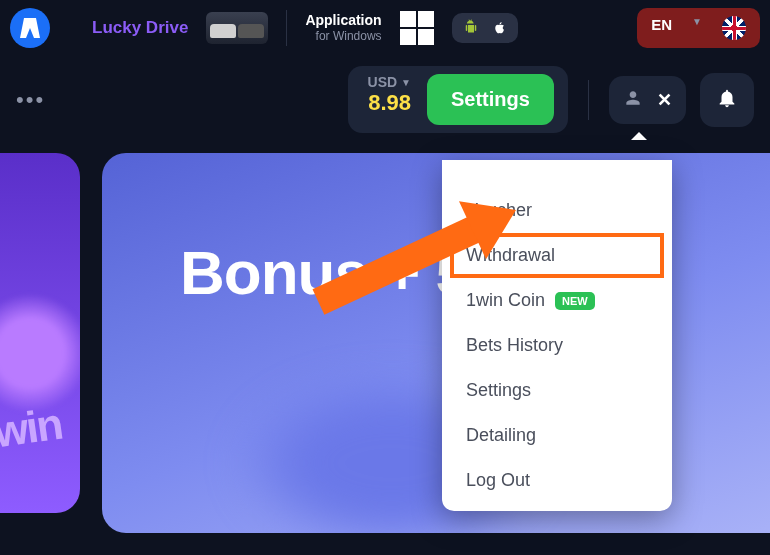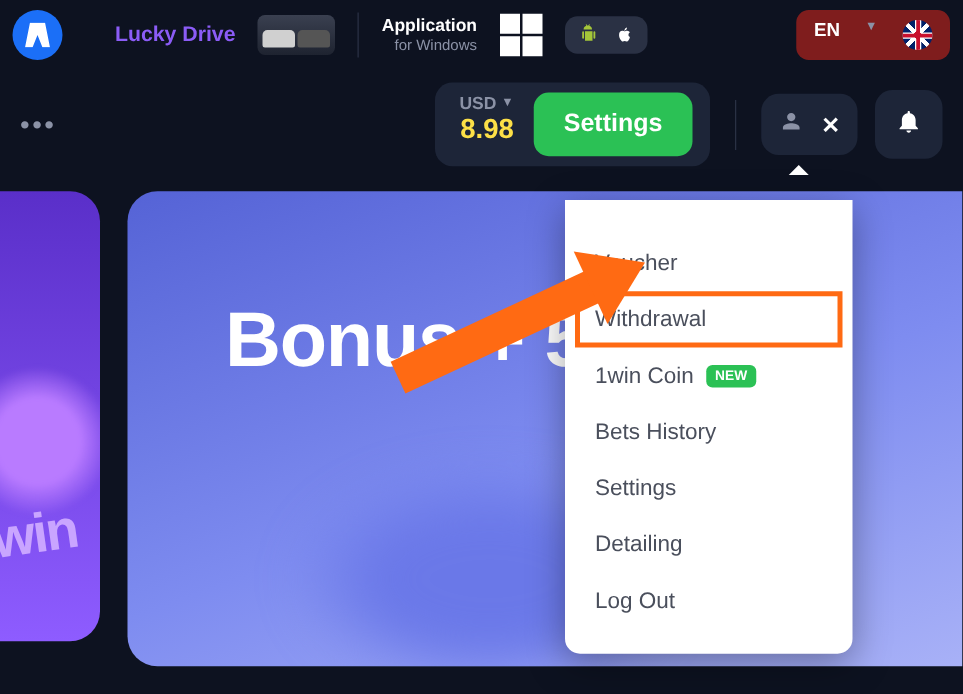--- a/index.html
+++ b/index.html
@@ -51,21 +51,21 @@
 .bell-box { background:#1d2538; border-radius:14px; padding:14px 16px; cursor:pointer; }
 
 .content { display:flex; gap:22px; padding:0 0 0 0; height:380px; position:relative; }
 .card-left { width:80px; height:360px; background:linear-gradient(180deg,#5a2fc9,#8e5cff); border-radius:0 24px 24px 0; position:relative; overflow:hidden; }
 .card-left::before { content:''; position:absolute; left:-30px; top:140px; width:120px; height:120px; border-radius:50%; background:radial-gradient(circle,#b97bff 0 40%,transparent 70%); filter:blur(2px);}
 .letters { position:absolute; bottom:60px; left:-6px; color:#c9a5ff; font-size:44px; font-weight:900; transform:rotate(-8deg); letter-spacing:-2px;}
 .card-main { flex:1; background:linear-gradient(160deg,#5563d6 0%,#7e8cf0 55%,#a8b1f7 100%); border-radius:24px 0 0 24px; position:relative; overflow:hidden; }
 .bonus-txt { position:absolute; top:84px; left:78px; color:#fff; font-weight:900; font-size:62px; letter-spacing:-1px; }
 .gift-blur { position:absolute; top:220px; left:130px; width:320px; height:180px; background:radial-gradient(ellipse,#6a78e8 0 40%,transparent 70%); filter:blur(18px); }
 
-.dropdown { position:absolute; top:160px; right:88px; width:230px; background:#fff; border-radius:0 0 12px 12px; padding:28px 0 20px; box-shadow:0 8px 30px rgba(0,0,0,.35); z-index:20; }
+.dropdown { position:absolute; top:160px; right:98px; width:230px; background:#fff; border-radius:0 0 12px 12px; padding:28px 0 8px; box-shadow:0 8px 30px rgba(0,0,0,.35); z-index:20; }
 .dd-item { padding:12px 24px; color:#4a4f5c; font-size:18px; font-weight:500; cursor:pointer; display:flex; align-items:center; gap:10px; }
 .dd-item.highlight { border:4px solid #ff6a13; margin:0 8px; padding:8px 12px; }
 .new-badge { background:#2bc155; color:#fff; font-size:11px; font-weight:800; padding:3px 7px; border-radius:5px; }
 
 .arrow { position:absolute; top:250px; right:280px; z-index:25; transform:rotate(-25deg); }
 .arrow-line { width:180px; height:28px; background:#ff6a13; }
 .arrow-head { position:absolute; right:-38px; top:-18px; width:0; height:0; border-left:48px solid #ff6a13; border-top:32px solid transparent; border-bottom:32px solid transparent; }
 </style>
 </head>
 <body>

